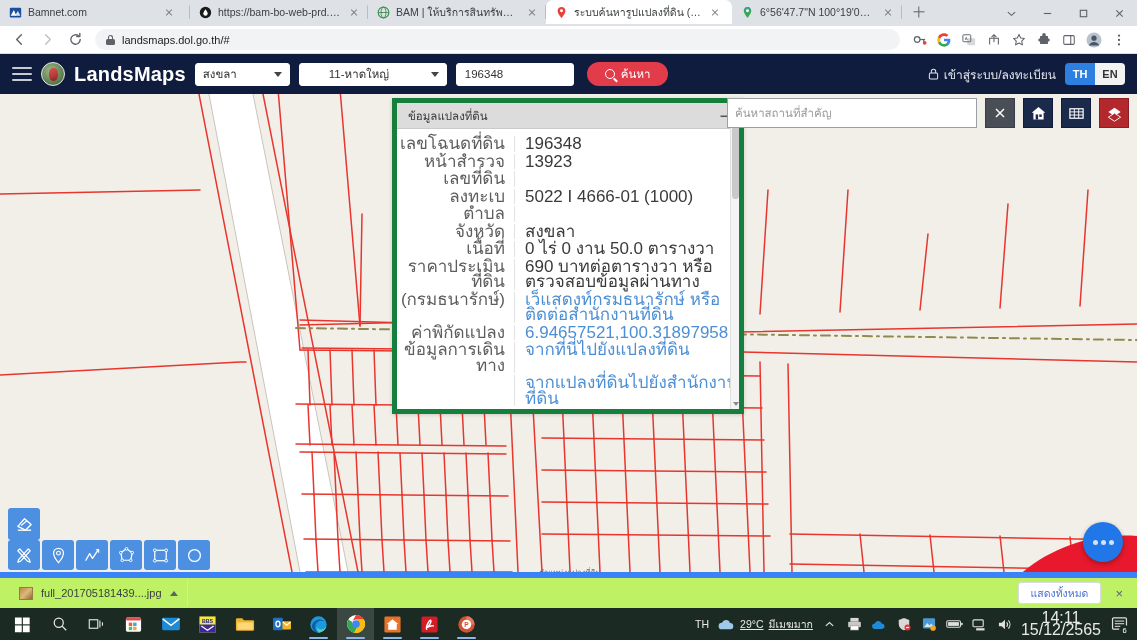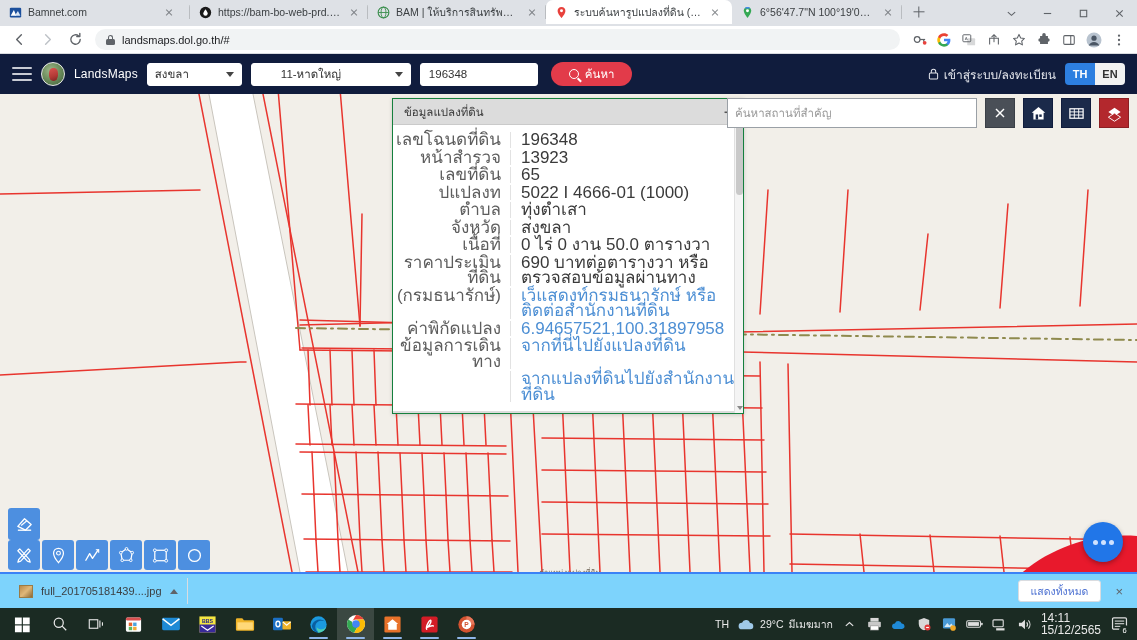--- a/index.html
+++ b/index.html
@@ -107,35 +107,35 @@
     width: 24px; height: 24px; border-radius: 50%; flex: 0 0 24px;
     background: radial-gradient(circle at 40% 35%, #9fb88c 0%, #6f8f5e 45%, #3e5f3a 100%);
     border: 1.5px solid #e8e8e8; position: relative; overflow: hidden;
   }
   .logo-circle:after {
     content: ""; position: absolute; left: 7px; top: 5px; width: 9px; height: 13px;
     background: linear-gradient(160deg, #d9534f 0%, #b33a36 60%, #7a2522 100%);
     border-radius: 40% 40% 45% 45%;
   }
   .brand {
-    color: #fff; font-size: 12px; font-weight: normal; letter-spacing: .2px;
+    color: #fff; font-size: 20px; font-weight: bold; letter-spacing: .2px;
     flex: 0 0 auto;
   }
   .sel {
     height: 23px; background: #fff; border: 1px solid #fff; border-radius: 3px;
     font-size: 11.5px; color: #333; padding: 0 20px 0 7px;
     display: flex; align-items: center; position: relative;
   }
   .sel .caret {
     position: absolute; right: 7px; top: 50%; margin-top: -2px;
     border-left: 4px solid transparent; border-right: 4px solid transparent;
     border-top: 5px solid #444;
   }
   #province-select { width: 95px; }
-  #district-select { width: 160px; padding-left: 29px; }
+  #district-select { width: 148px; padding-left: 29px; }
   .textinput {
     height: 23px; width: 118px; background: #fff; border-radius: 3px;
     border: 1px solid #fff; font-size: 11.5px; color: #333;
     display: flex; align-items: center; padding: 0 8px;
   }
   .searchbtn {
     height: 24px; background: #e23b4a; color: #fff; border-radius: 12px;
     padding: 0 18px; font-size: 11.5px; display: flex; align-items: center;
     gap: 6px; margin-left: 4px;
   }
@@ -193,21 +193,21 @@
   }
   .sqbtn {
     width: 30px; background: #1b2a4a; display: flex; align-items: center;
     justify-content: center; border: 1px solid #101c3d;
   }
   .sqbtn.layers { background: #b3282d; border-color: #8c1f23; }
 
   
   .panel {
     position: absolute; left: 392px; top: 98px; width: 352px; height: 316px;
-    background: #fff; border: 1px solid #15803d; z-index: 20;
+    background: #fff; border: 5px solid #15803d; z-index: 20;
     box-shadow: 0 1px 4px rgba(0,0,0,.16); display: flex; flex-direction: column;
   }
   .panel-scroll { flex: 1 1 auto; overflow: hidden; position: relative; }
   .section-head {
     background: #dcdcdc; height: 26px; display: flex; align-items: center;
     justify-content: space-between; padding: 0 11px; font-size: 11.5px;
     color: #3a3a3a; border-bottom: 1px solid #cacaca;
   }
   .toggle-sign { font-size: 14px; color: #555; line-height: 1; font-weight: bold; }
   .rows { padding: 6px 0 8px 0; }
@@ -250,21 +250,21 @@
     position: absolute; right: 14px; bottom: 78px; width: 40px; height: 40px;
     border-radius: 50%; background: #2176e8; display: flex; align-items: center;
     justify-content: center; gap: 3px; z-index: 22;
     box-shadow: 0 2px 5px rgba(0,0,0,.3);
   }
   .fab i { width: 5px; height: 5px; border-radius: 50%; background: #cfe2ff; display: block; }
 
   
   .downloadbar {
     position: absolute; left: 0; top: 572px; width: 1137px; height: 36px;
-    background: #7dd3fc; border-top: 2px solid #3b82f6; display: flex;
+    background: #bef264; border-top: 6px solid #3b82f6; display: flex;
     align-items: center; padding: 0 10px; z-index: 40;
   }
   .dlitem {
     height: 26px; display: flex; align-items: center; gap: 8px; padding: 0 9px;
     font-size: 11px; color: #3c4043; border-right: 1px solid #dadce0;
   }
   .dlthumb {
     width: 14px; height: 13px; flex: 0 0 14px;
     background: linear-gradient(135deg, #b98a4a 0%, #e0b87a 50%, #8b6a38 100%);
     border: 1px solid #9a7b45;
@@ -293,22 +293,22 @@
   }
   .tbi.run:after {
     content: ""; position: absolute; bottom: 1px; left: 9px; width: 19px;
     height: 2px; background: #8fb6e8; border-radius: 1px;
   }
   .tbi.hl { background: rgba(255,255,255,.14); }
   .tray {
     margin-left: auto; display: flex; align-items: center; gap: 8px;
     color: #e9e9e9; font-size: 10.5px; padding-right: 4px;
   }
-  .clock { line-height: 12px; font-size: 12px; }
-  .weather { display: flex; align-items: center; gap: 5px; font-size: 10.5px; }
+  .clock { text-align: center; line-height: 12px; font-size: 16px; }
+  .weather { display: flex; align-items: center; gap: 5px; font-size: 10.5px; text-decoration: underline; }
   .trayicon { width: 17px; height: 17px; display: flex; align-items: center; justify-content: center; }
   .notif {
     width: 20px; height: 20px; position: relative; display: flex;
     align-items: center; justify-content: center;
   }
   .notif .badge {
     position: absolute; right: -1px; bottom: -2px; background: #1b2b23;
     color: #fff; font-size: 7.5px; border-radius: 50%; width: 11px; height: 11px;
     display: flex; align-items: center; justify-content: center;
   }
@@ -685,29 +685,27 @@
         <div class="row">
           <div class="k">เลขโฉนดที่ดิน</div>
           <div class="v">196348</div>
         </div>
         <div class="row">
           <div class="k">หน้าสำรวจ</div>
           <div class="v">13923</div>
         </div>
         <div class="row">
           <div class="k">เลขที่ดิน</div>
-          <div class="v">65</div>
-        </div>
-        <div class="row">
-          <div class="k">ปแปลงท</div>
+        </div>
+        <div class="row">
+          <div class="k">ลงทะเบ</div>
           <div class="v">5022 I 4666-01 (1000)</div>
         </div>
         <div class="row">
           <div class="k">ตำบล</div>
-          <div class="v">ทุ่งตำเสา</div>
         </div>
         <div class="row">
           <div class="k">จังหวัด</div>
           <div class="v">สงขลา</div>
         </div>
         <div class="row">
           <div class="k">เนื้อที่</div>
           <div class="v">0 ไร่ 0 งาน 50.0 ตารางวา</div>
         </div>
         <div class="row">

